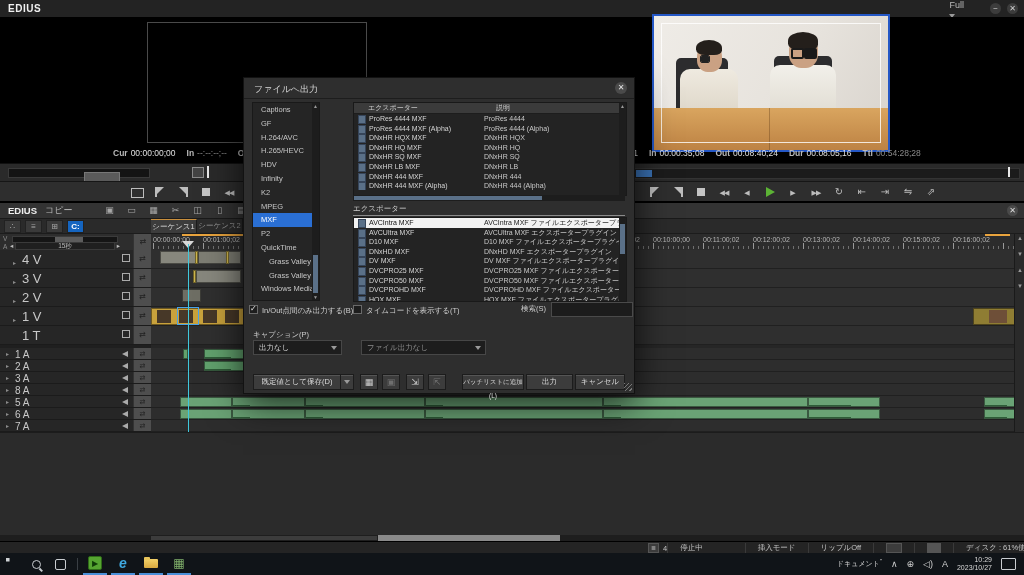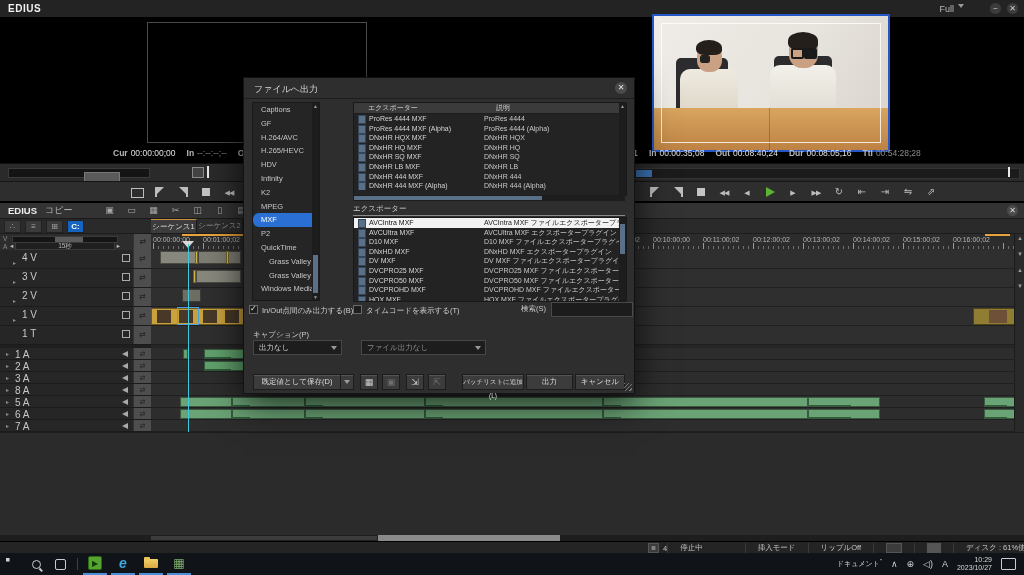--- a/index.html
+++ b/index.html
@@ -5,21 +5,21 @@
   html,body{margin:0;padding:0;background:#000;}
   #screen{position:relative;width:1024px;height:575px;background:#000;overflow:hidden;
           font-family:"Liberation Sans","DejaVu Sans",sans-serif;color:#ccc;
           -webkit-font-smoothing:antialiased;}
   
   #menubar{position:absolute;left:0;top:0;width:1024px;height:17px;background:#232323;
            border-bottom:1px solid #000;display:flex;align-items:center;font-size:9px;color:#c8c8c8;}
   #menubar .logo{font-weight:bold;font-size:10px;color:#f0f0f0;letter-spacing:.5px;margin:0 12px 0 8px;}
   #menubar .mi{margin-right:14px;cursor:default;}
   #menubar .spacer{flex:1}
-  #menubar .zoomsel{display:flex;align-items:flex-start;gap:4px;margin-right:26px;color:#bbb;}
+  #menubar .zoomsel{display:flex;align-items:flex-start;gap:4px;margin-right:26px;color:#bbb;flex-direction:column;}
   .caret{width:0;height:0;border-left:3px solid transparent;border-right:3px solid transparent;border-top:4px solid #9a9a9a;display:inline-block;}
   .winbtn{width:11px;height:11px;border-radius:50%;background:#3c3c3c;color:#cfcfcf;font-size:8px;line-height:11px;text-align:center;margin-right:6px;}
   
   #monitors{position:absolute;left:0;top:17px;width:1024px;height:186px;background:#000;}
   #src-rect{position:absolute;left:147px;top:5px;width:218px;height:119px;border:1px solid #4a4a4a;background:#000;}
   .tcrow{position:absolute;top:131px;display:flex;gap:11px;font-size:8.5px;white-space:nowrap;}
   .tcrow b{color:#b9b9b9;font-weight:bold;margin-right:3px;}
   .tcrow span{color:#e0e0e0;}
   .tcrow .dim{color:#8a8a8a;}
   .ctrlrow{position:absolute;left:0;width:512px;height:17px;top:146px;background:#2a2a2a;border-top:1px solid #111;}
@@ -86,21 +86,21 @@
   #hdr-zoom{position:absolute;left:0;top:31px;width:151px;height:16px;background:#2d2d2d;border-bottom:1px solid #1c1c1c;font-size:6.5px;color:#8a8a8a;}
   #hdr-zoom .vlab{position:absolute;left:3px;top:1px;}
   #hdr-zoom .alab{position:absolute;left:3px;top:9px;}
   #vslider{position:absolute;left:12px;top:2px;width:104px;height:5px;background:#151515;border:1px solid #3b3b3b;}
   #vslider .th{position:absolute;left:42px;top:0;width:28px;height:5px;background:#5c5c5c;}
   #aspin{position:absolute;left:10px;top:9px;width:110px;height:6px;color:#bbb;font-size:6.5px;display:flex;align-items:center;}
   #aspin .bx{flex:1;text-align:center;background:#1f1f1f;border:1px solid #3a3a3a;margin:0 2px;height:6px;line-height:6px;}
   .synccol{position:absolute;left:133px;width:18px;background:#4e4e4e;border-left:1px solid #333;border-bottom:1px solid #333;color:#1f1f1f;font-size:8px;text-align:center;}
   #hdr-tracks{position:absolute;left:0;top:47px;width:151px;}
   .hv{position:relative;height:19px;background:#262626;border-bottom:1px solid #1b1b1b;box-sizing:border-box;}
-  .hv .nm{position:absolute;left:22px;top:2px;font-size:10px;color:#c8c8c8;}
+  .hv .nm{position:absolute;left:22px;top:2px;font-size:13px;color:#c8c8c8;}
   .hv .exp{position:absolute;left:13px;top:9px;font-size:6px;color:#8a8a8a;}
   .hv .mute{position:absolute;left:122px;top:4px;width:6px;height:6px;border:1px solid #aaa;}
   .hv .sy{position:absolute;left:133px;top:0;width:17px;height:100%;background:#4e4e4e;border-left:1px solid #333;color:#222;font-size:8px;line-height:18px;text-align:center;}
   .ha{position:relative;height:12px;background:#262626;border-bottom:1px solid #1b1b1b;box-sizing:border-box;}
   .ha .exp{position:absolute;left:6px;top:2px;font-size:6px;color:#8a8a8a;}
   .ha .nm{position:absolute;left:15px;top:1px;font-size:10px;color:#c8c8c8;}
   .ha .spk{position:absolute;left:122px;top:3px;width:0;height:0;border-right:6px solid #aaa;border-top:3px solid transparent;border-bottom:3px solid transparent;}
   .ha .sy{position:absolute;left:133px;top:0;width:17px;height:100%;background:#4e4e4e;border-left:1px solid #333;color:#222;font-size:7px;line-height:11px;text-align:center;}
   #hdr-audio{padding-top:3px;background:#1f1f1f;}
   
@@ -154,21 +154,21 @@
   .tb-tray{font-size:9px;color:#d0d0d0;}
   .notif{width:13px;height:10px;border:1px solid #c9cdd1;border-radius:1px;}
   
   #dialog{position:absolute;left:243px;top:77px;width:390px;height:315px;background:#2e2e2e;border:1px solid #121212;
           box-shadow:0 10px 34px rgba(0,0,0,.75);z-index:50;font-size:8px;}
   #dlg-title{position:absolute;left:0;top:0;width:100%;height:20px;border-bottom:1px solid #1d1d1d;}
   #dlg-title .t{position:absolute;left:10px;top:5px;font-size:9px;color:#ddd;}
   #dlg-close{position:absolute;right:7px;top:4px;width:12px;height:12px;border-radius:50%;background:#4a4a4a;color:#e5e5e5;font-size:8px;line-height:12px;text-align:center;}
   #cat-list{position:absolute;left:8px;top:24px;width:66px;height:197px;background:#252525;border:1px solid #191919;overflow:hidden;}
   .cat{position:relative;height:13.8px;line-height:13.8px;padding-left:8px;color:#c5c5c5;font-size:7.5px;white-space:nowrap;}
-  .cat.selected{background:#2a6fd4;color:#fff;border-radius:6px;}
+  .cat.selected{background:#2a6fd4;color:#fff;}
   .cat.indent{padding-left:16px;}
   #cat-sb{position:absolute;right:0;top:0;width:7px;height:100%;background:#1d1d1d;}
   #cat-sb .th{position:absolute;left:1px;top:152px;width:5px;height:38px;background:#5a7088;}
   #cat-sb .up,#cat-sb .dn{position:absolute;left:0;width:7px;font-size:5px;color:#999;text-align:center;}
   #cat-sb .up{top:0}#cat-sb .dn{bottom:0}
   #top-list{position:absolute;left:109px;top:24px;width:272px;height:92px;background:#232323;border:1px solid #191919;}
   .lhead{display:flex;height:10px;background:#3b3b3b;border-bottom:1px solid #1d1d1d;color:#ccc;font-size:7px;line-height:10px;}
   .lhead .c1{width:128px;padding-left:14px;}
   .lhead .c2{flex:1;}
   .lrow{display:flex;height:9.6px;line-height:9.6px;color:#d5d5d5;font-size:7px;white-space:nowrap;}

